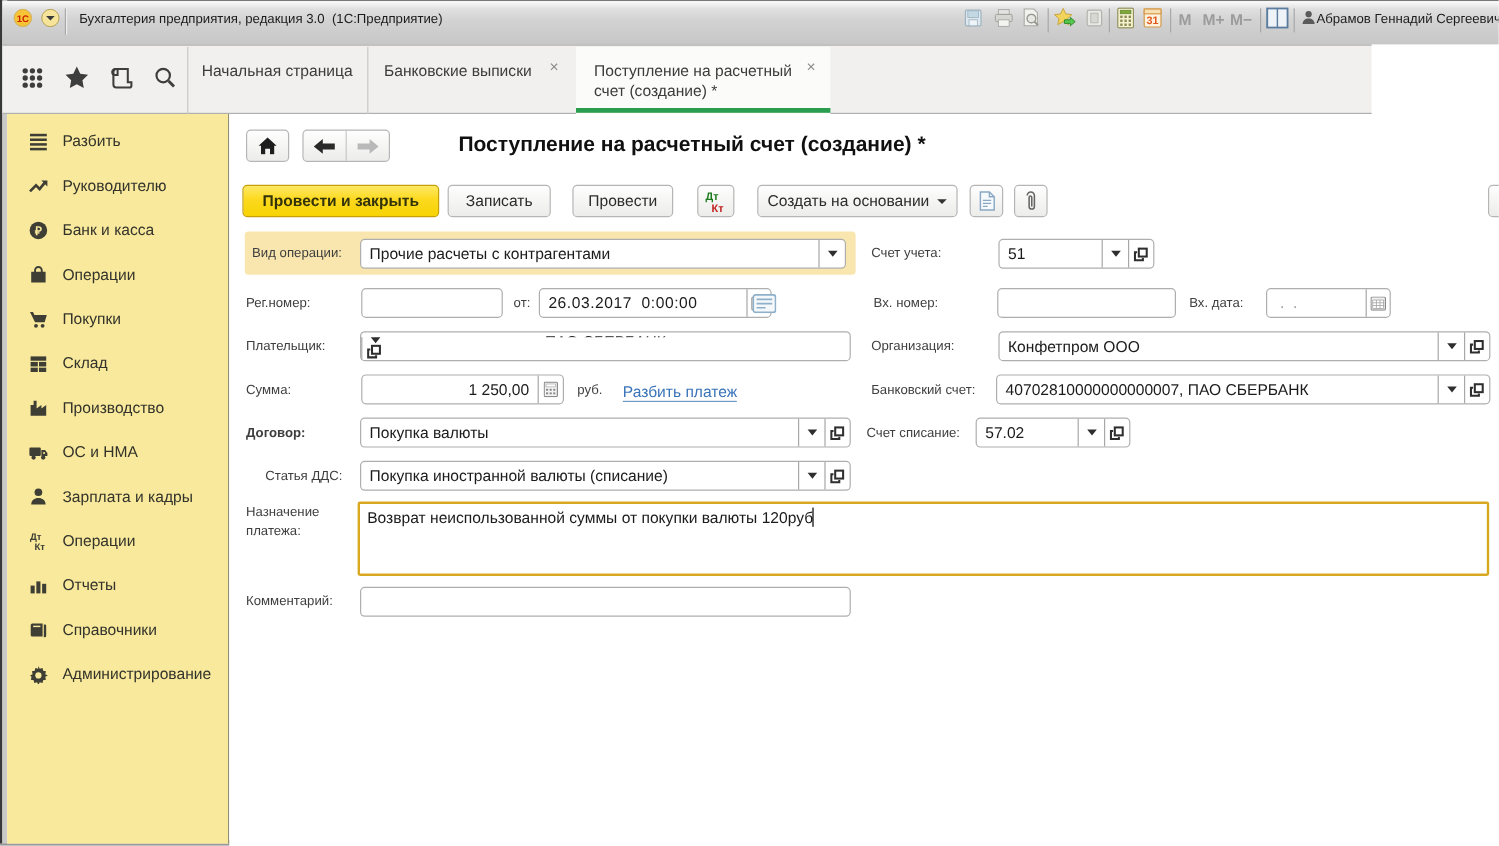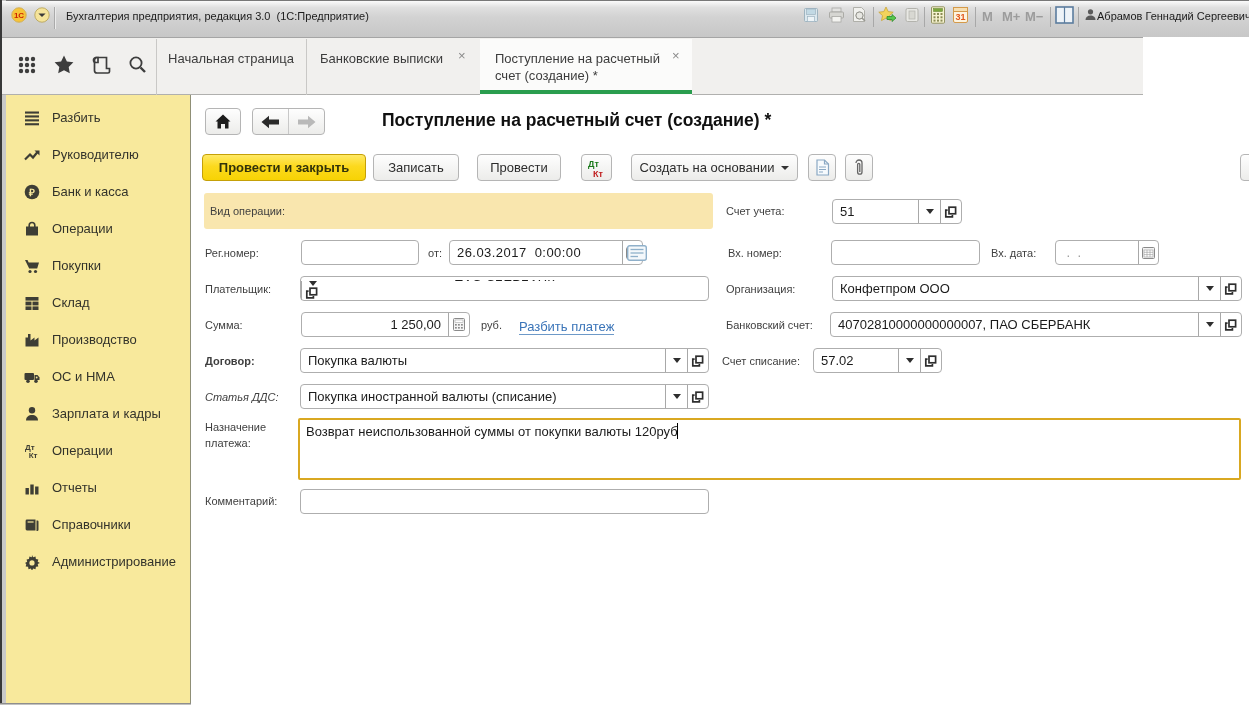--- a/index.html
+++ b/index.html
@@ -302,20 +302,26 @@
   </div>
   <div class="btn" style="left:845px;top:154px;width:28px;">
     <svg width="10" height="19" viewBox="0 0 10 19">
         <path d="M2 5 a3 3 0 0 1 6 0 v9 a2.2 2.2 0 0 1 -4.4 0 V6.5 a1.1 1.1 0 0 1 2.2 0 V14" fill="none" stroke="#666" stroke-width="1.3"></path>
       </svg>
   </div>
   <div class="btn" style="left:1240px;top:154px;width:20px;"></div>
 
   <div class="abs" style="left:204px;top:193px;width:509px;height:36px;background:#f9e6ae;border-radius:3px;"></div>
   <div class="lbl" style="left:210px;top:205px;">Вид операции:</div>
+  <div class="fld" style="left:300px;top:199px;width:405px;">
+      <div class="txt">Прочие расчеты с контрагентами</div>
+      <div class="dd">
+        <div class="dda"></div>
+      </div>
+    </div>
   <div class="lbl" style="left:726px;top:205px;">Счет учета:</div>
   <div class="fld" style="left:832px;top:199px;width:130px;">
       <div class="txt">51</div>
       <div class="dd">
         <div class="dda"></div>
       </div>
       <div class="ch">
         <svg width="14" height="14" viewBox="0 0 14 14">
           <path d="M3.6 5.2 h-1.8 v6.6 h6.6 v-1.8" fill="none" stroke="#2e2e2e" stroke-width="1.7"></path>
           <rect x="5" y="2.2" width="6.6" height="6.6" fill="#fff" stroke="#2e2e2e" stroke-width="1.7"></rect>
@@ -449,21 +455,21 @@
         <div class="dda"></div>
       </div>
       <div class="ch">
         <svg width="14" height="14" viewBox="0 0 14 14">
           <path d="M3.6 5.2 h-1.8 v6.6 h6.6 v-1.8" fill="none" stroke="#2e2e2e" stroke-width="1.7"></path>
           <rect x="5" y="2.2" width="6.6" height="6.6" fill="#fff" stroke="#2e2e2e" stroke-width="1.7"></rect>
         </svg>
       </div>
     </div>
 
-  <div class="lbl" style="left:205px;top:391px;font-style:italic;">Статья ДДС:</div>
+  <div class="lbl" style="left:221px;top:391px;">Статья ДДС:</div>
   <div class="fld" style="left:300px;top:384px;width:409px;">
       <div class="txt">Покупка иностранной валюты (списание)</div>
       <div class="dd">
         <div class="dda"></div>
       </div>
       <div class="ch">
         <svg width="14" height="14" viewBox="0 0 14 14">
           <path d="M3.6 5.2 h-1.8 v6.6 h6.6 v-1.8" fill="none" stroke="#2e2e2e" stroke-width="1.7"></path>
           <rect x="5" y="2.2" width="6.6" height="6.6" fill="#fff" stroke="#2e2e2e" stroke-width="1.7"></rect>
         </svg>

